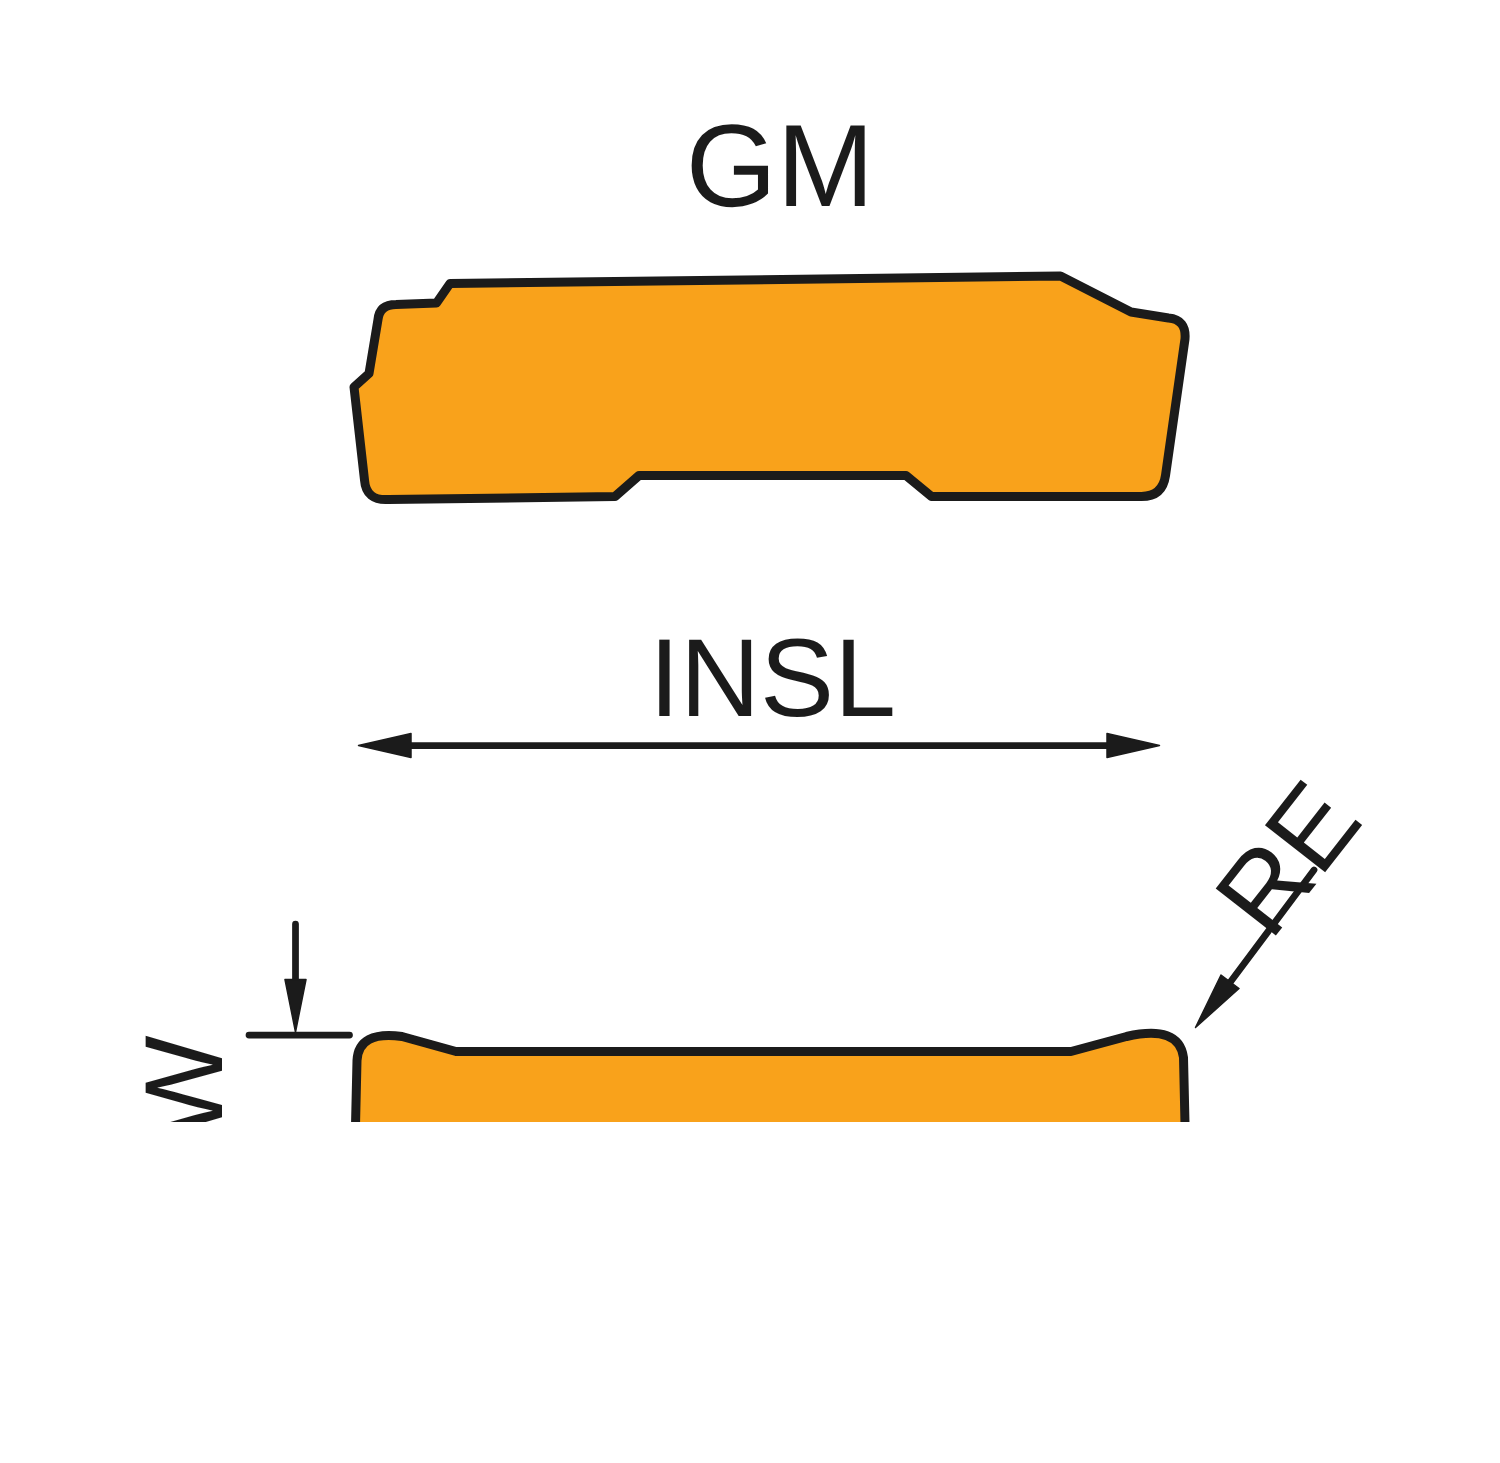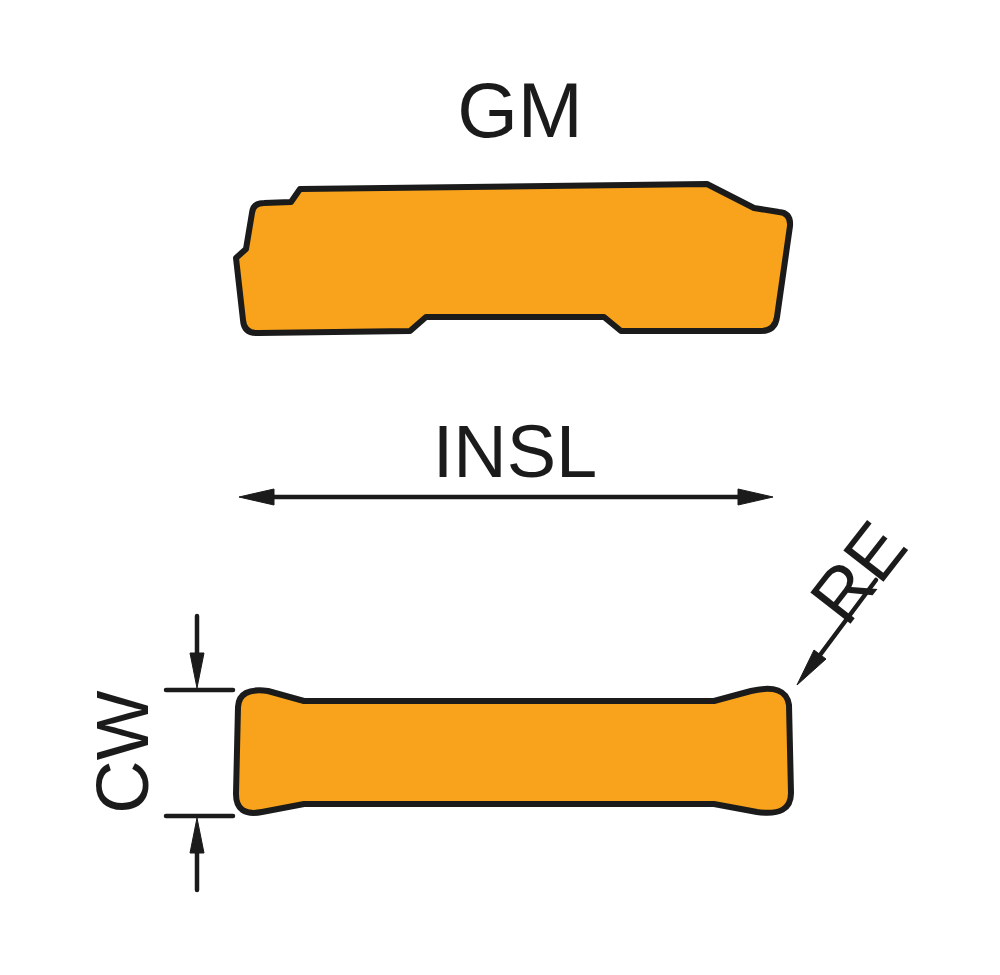--- a/index.html
+++ b/index.html
@@ -3,21 +3,21 @@
 <meta charset="utf-8">
 <style>
   html, body {
     margin: 0;
     padding: 0;
     background: #ffffff;
   }
   .canvas {
     position: relative;
     width: 1000px;
-    height: 975px;
+    height: 748px;
     background: #ffffff;
     overflow: hidden;
   }
   svg {
     display: block;
   }
   svg text {
     font-family: "Liberation Sans", sans-serif;
     font-weight: 400;
   }

